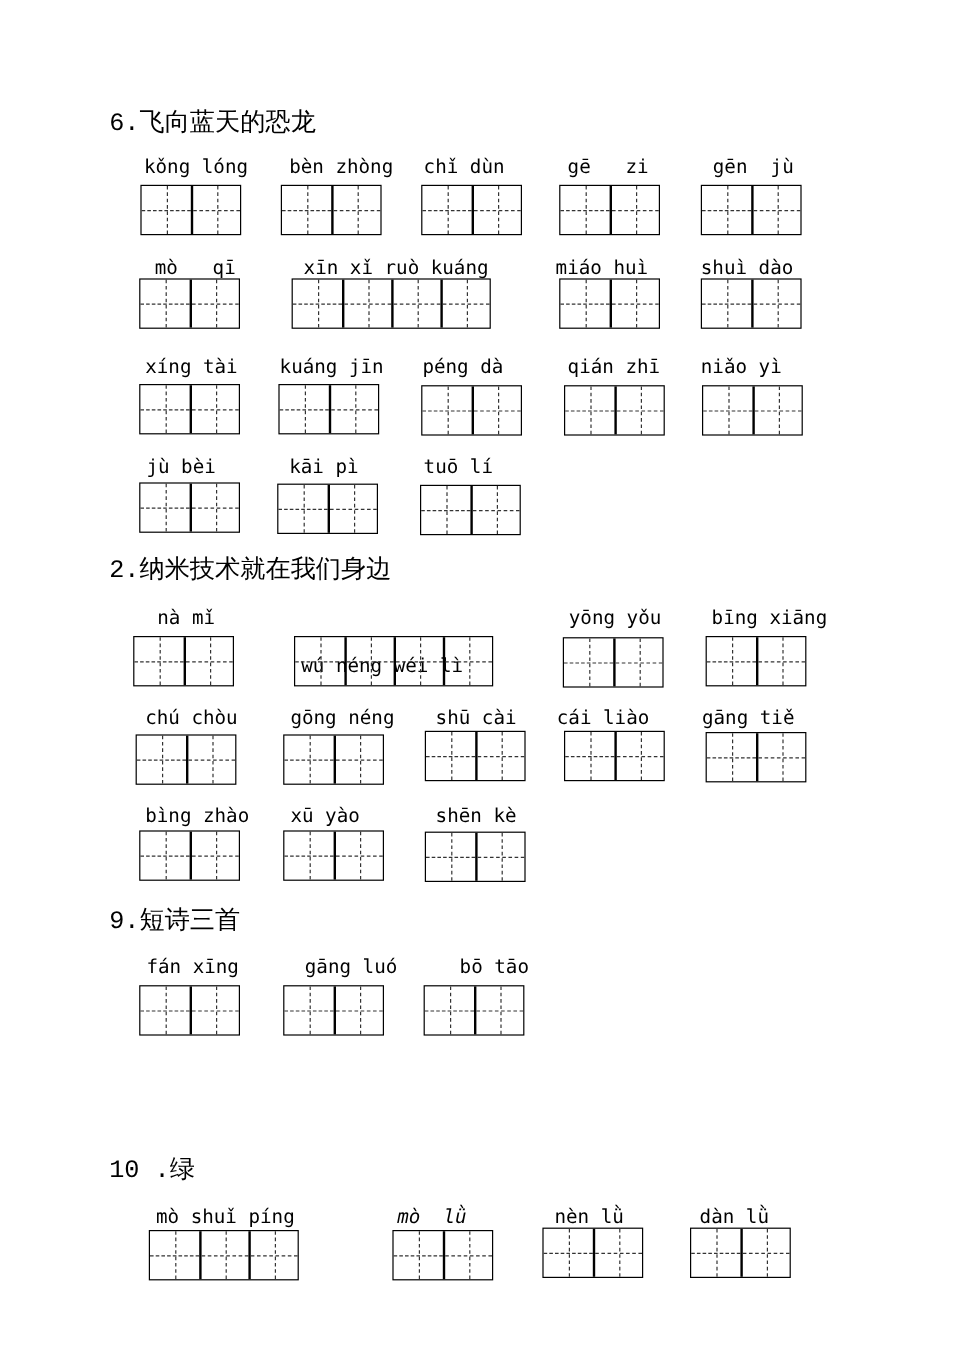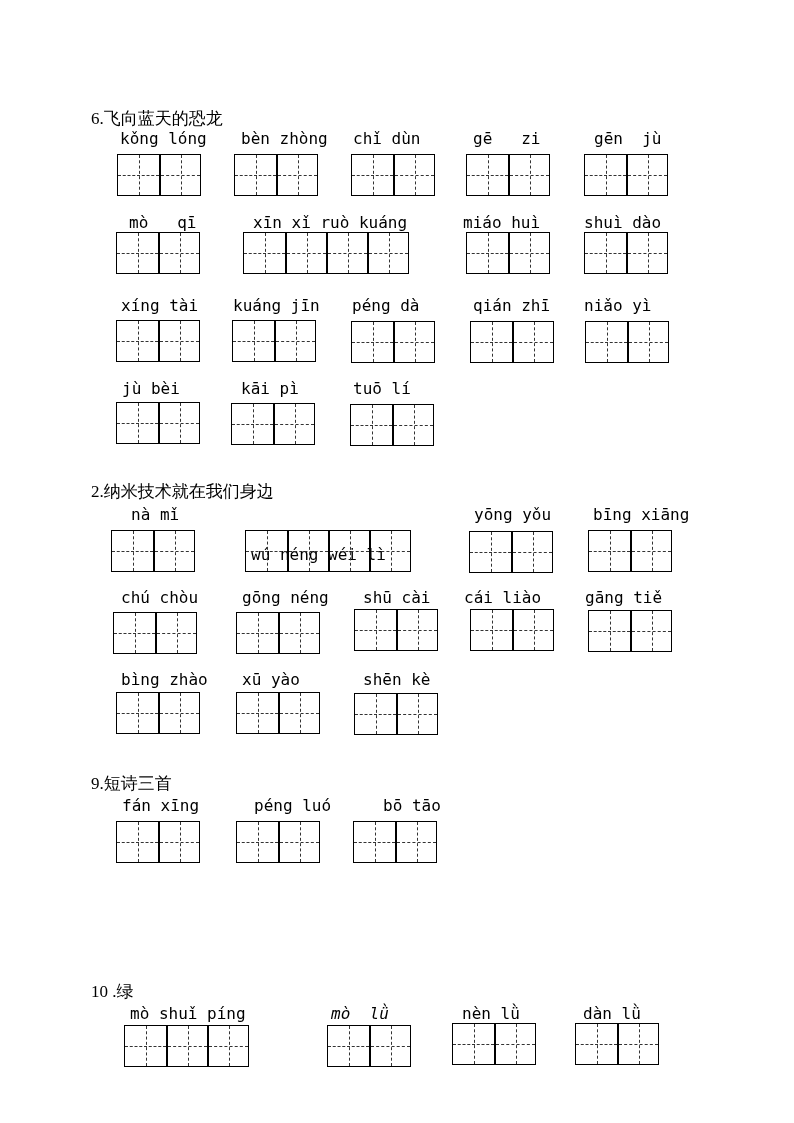--- a/index.html
+++ b/index.html
@@ -1,18 +1,18 @@
 <!DOCTYPE html>
 <html><head>
   <meta charset="utf-8">
   <style>
     html, body { margin: 0; padding: 0; background: #ffffff; }
     body { width: 794px; height: 1123px; position: relative; overflow: hidden;
            font-family: "DejaVu Serif", "Liberation Serif", serif; color: #000; }
-    .section-title { position: absolute; font-size: 17px; font-family: Liberation Serif, serif; letter-spacing: 0px; white-space: nowrap; margin-top: 20px; }
+    .section-title { position: absolute; font-size: 21px; font-family: Liberation Mono, monospace; letter-spacing: 0px; white-space: nowrap; }
     .item { position: absolute; }
     .pinyin { position: absolute; top: 0; left: 0; white-space: nowrap; font-size: 16px; font-family: "DejaVu Sans Mono", "Liberation Mono", monospace; letter-spacing: 0px; line-height: 18px; }
     .grid { position: absolute; display: flex; border: 1.5px solid #000; box-sizing: border-box; }
     .cell { position: relative; width: 41px; height: 40px; box-sizing: border-box; }
     .cell + .cell { border-left: 2px solid #000; }
     .cell::before { content: ""; position: absolute; left: 0; right: 0; top: 50%; border-top: 1px dashed #333; }
     .cell::after { content: ""; position: absolute; top: 0; bottom: 0; left: 50%; border-left: 1px dashed #333; }
   </style>
 </head>
 <body>
@@ -238,21 +238,21 @@
 <div class="section-title" style="left:91px; top:752px;">9.短诗三首</div>
 
 <div class="item" style="left:116px; top:797px;">
   <span class="pinyin" style="left:6px;">fán xīng</span>
   <div class="grid" style="top:24px;">
       <div class="cell"></div>
       <div class="cell"></div>
     </div>
 </div>
 <div class="item" style="left:236px; top:797px;">
-  <span class="pinyin" style="left:18px;">péng luó</span>
+  <span class="pinyin" style="left:18px;">gāng luó</span>
   <div class="grid" style="top:24px;">
       <div class="cell"></div>
       <div class="cell"></div>
     </div>
 </div>
 <div class="item" style="left:353px; top:797px;">
   <span class="pinyin" style="left:30px;">bō tāo</span>
   <div class="grid" style="top:24px;">
       <div class="cell"></div>
       <div class="cell"></div>

